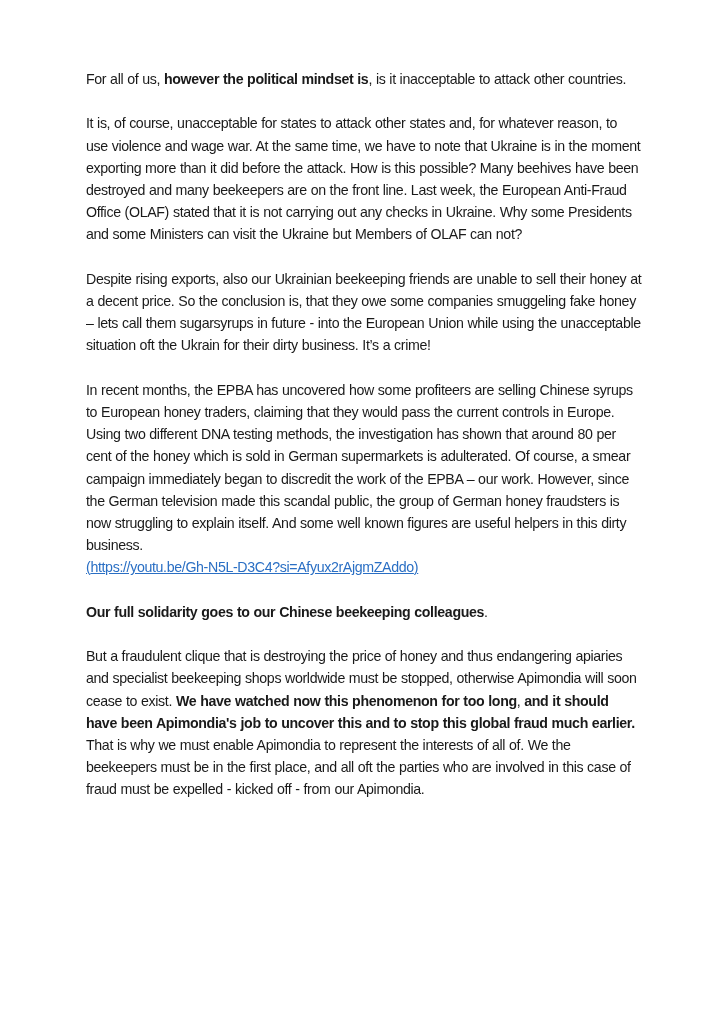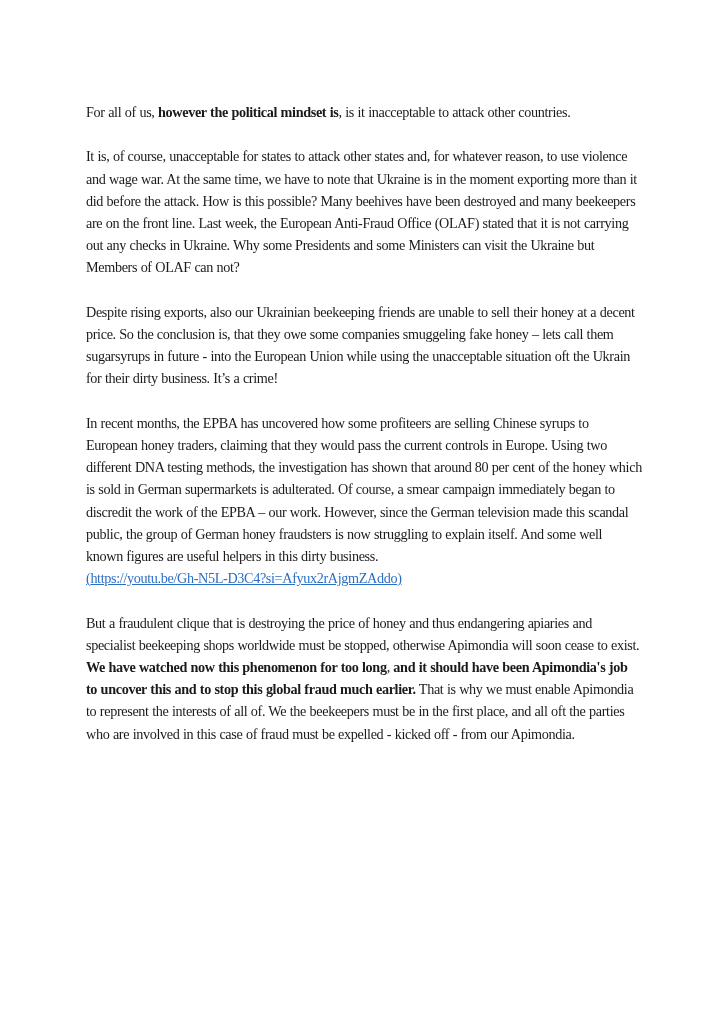--- a/index.html
+++ b/index.html
@@ -1,22 +1,22 @@
 <!DOCTYPE html>
 <html><head>
 <meta charset="utf-8">
 <style>
   html, body { margin: 0; padding: 0; background: #ffffff; }
   body { width: 724px; height: 1024px; position: relative; overflow: hidden; }
   .page {
     position: absolute;
     left: 86px;
-    top: 101px;
+    top: 68px;
     width: 556px;
-    font-family: Liberation Serif, serif;
+    font-family: Liberation Sans, sans-serif;
     font-size: 14.2px;
     line-height: 22.2px;
     color: #1a1a1a;
     letter-spacing: -0.35px;
     word-spacing: 0.3px;
   }
   .page p { margin: 0 0 22.2px 0; }
   .page b { font-weight: bold; }
   .link { color: #2a6fc4; text-decoration: underline; }
 </style>
@@ -26,16 +26,17 @@
 <div class="page">
 
   <p><span>For all of us, </span><b>however the political mindset is</b><span>, is it inacceptable to attack other countries.</span></p>
 
   <p><span>It is, of course, unacceptable for states to attack other states and, for whatever reason, to use violence and wage war. At the same time, we have to note that Ukraine is in the moment exporting more than it did before the attack. How is this possible? Many beehives have been destroyed and many beekeepers are on the front line. Last week, the European Anti-Fraud Office (OLAF) stated that it is not carrying out any checks in Ukraine. Why some Presidents and some Ministers can visit the Ukraine but Members of OLAF can not?</span></p>
 
   <p><span>Despite rising exports, also our Ukrainian beekeeping friends are unable to sell their honey at a decent price. So the conclusion is, that they owe some companies smuggeling fake honey – lets call them sugarsyrups in future - into the European Union while using the unacceptable situation oft the Ukrain for their dirty business. It’s a crime!</span></p>
 
   <p><span>In recent months, the EPBA has uncovered how some profiteers are selling Chinese syrups to European honey traders, claiming that they would pass the current controls in Europe. Using two different DNA testing methods, the investigation has shown that around 80 per cent of the honey which is sold in German supermarkets is adulterated. Of course, a smear campaign immediately began to discredit the work of the EPBA – our work. However, since the German television made this scandal public, the group of German honey fraudsters is now struggling to explain itself. And some well known figures are useful helpers in this dirty business.</span><br><span class="link">(</span><a class="link">https://youtu.be/Gh-N5L-D3C4?si=Afyux2rAjgmZAddo</a><span class="link">)</span></p>
 
+  <p><b>Our full solidarity goes to our Chinese beekeeping colleagues</b><span>.</span></p>
 
   <p><span>But a fraudulent clique that is destroying the price of honey and thus endangering apiaries and specialist beekeeping shops worldwide must be stopped, otherwise Apimondia will soon cease to exist. </span><b>We have watched now this phenomenon for too long</b><span>, </span><b>and it should have been Apimondia's job to uncover this and to stop this global fraud much earlier.</b><span> That is why we must enable Apimondia to represent the interests of all of. We the beekeepers must be in the first place, and all oft the parties who are involved in this case of fraud must be expelled - kicked off - from our Apimondia.</span></p>
 
 </div>
 
 </body></html>

